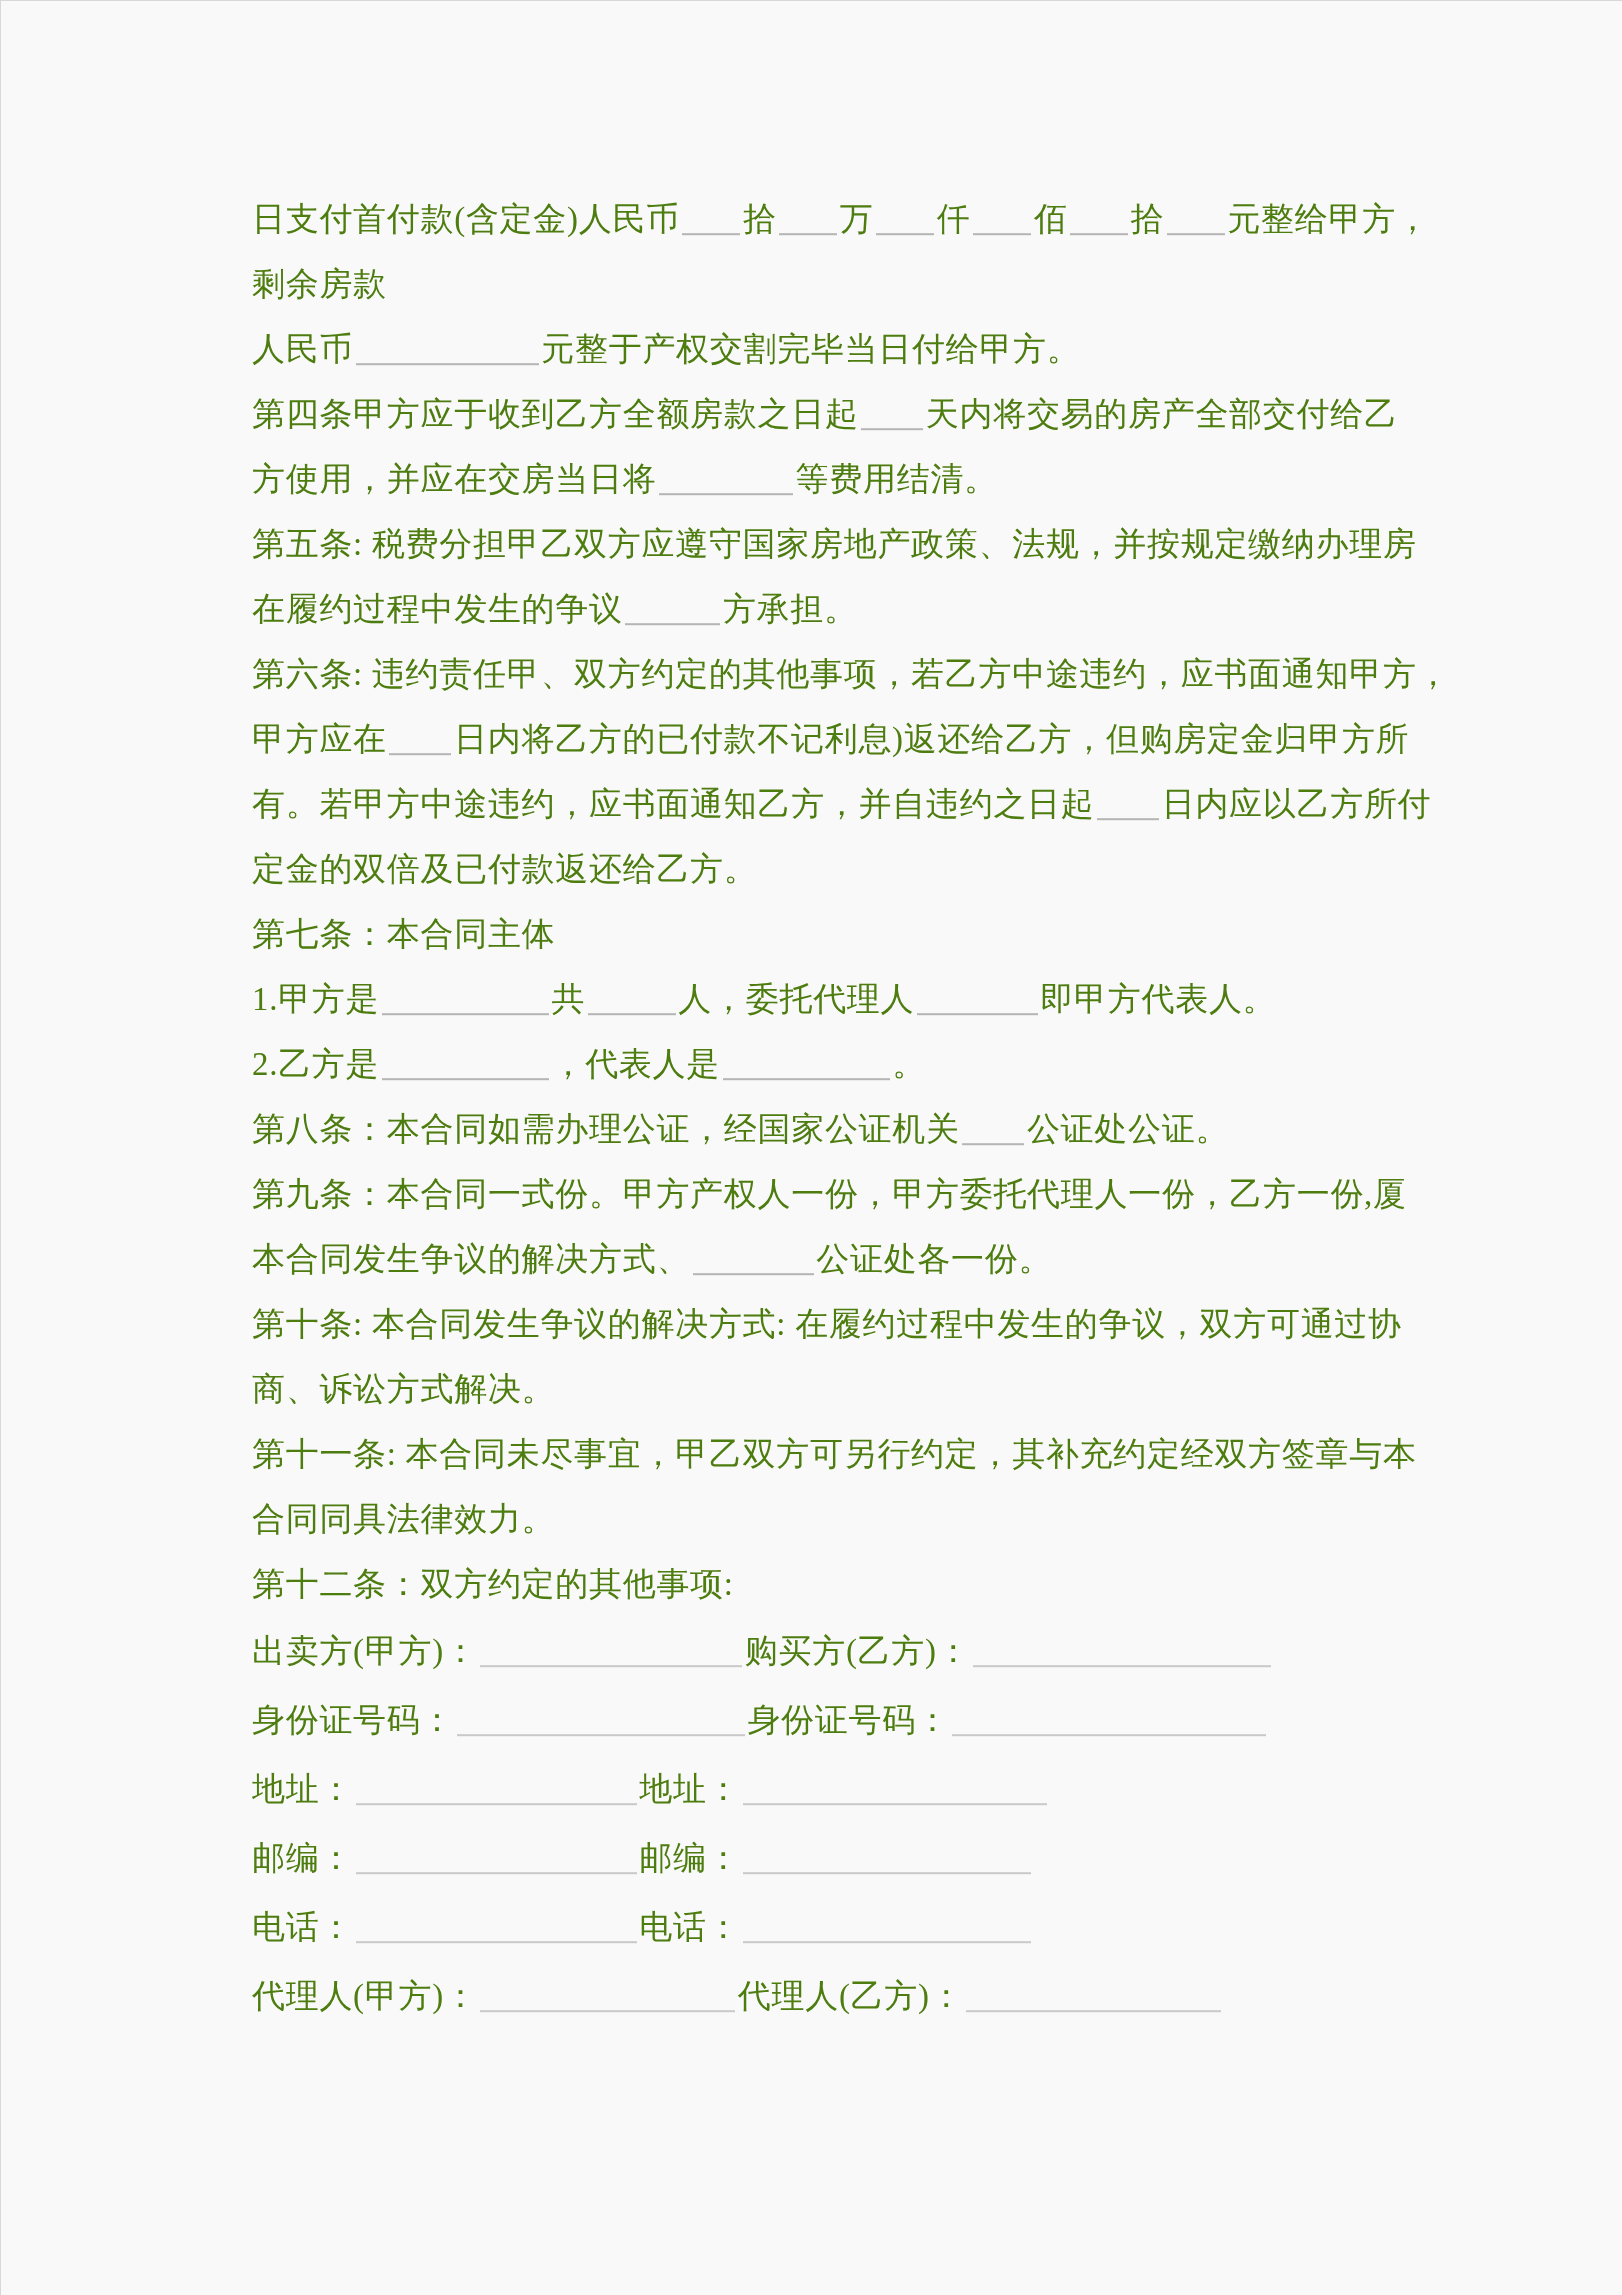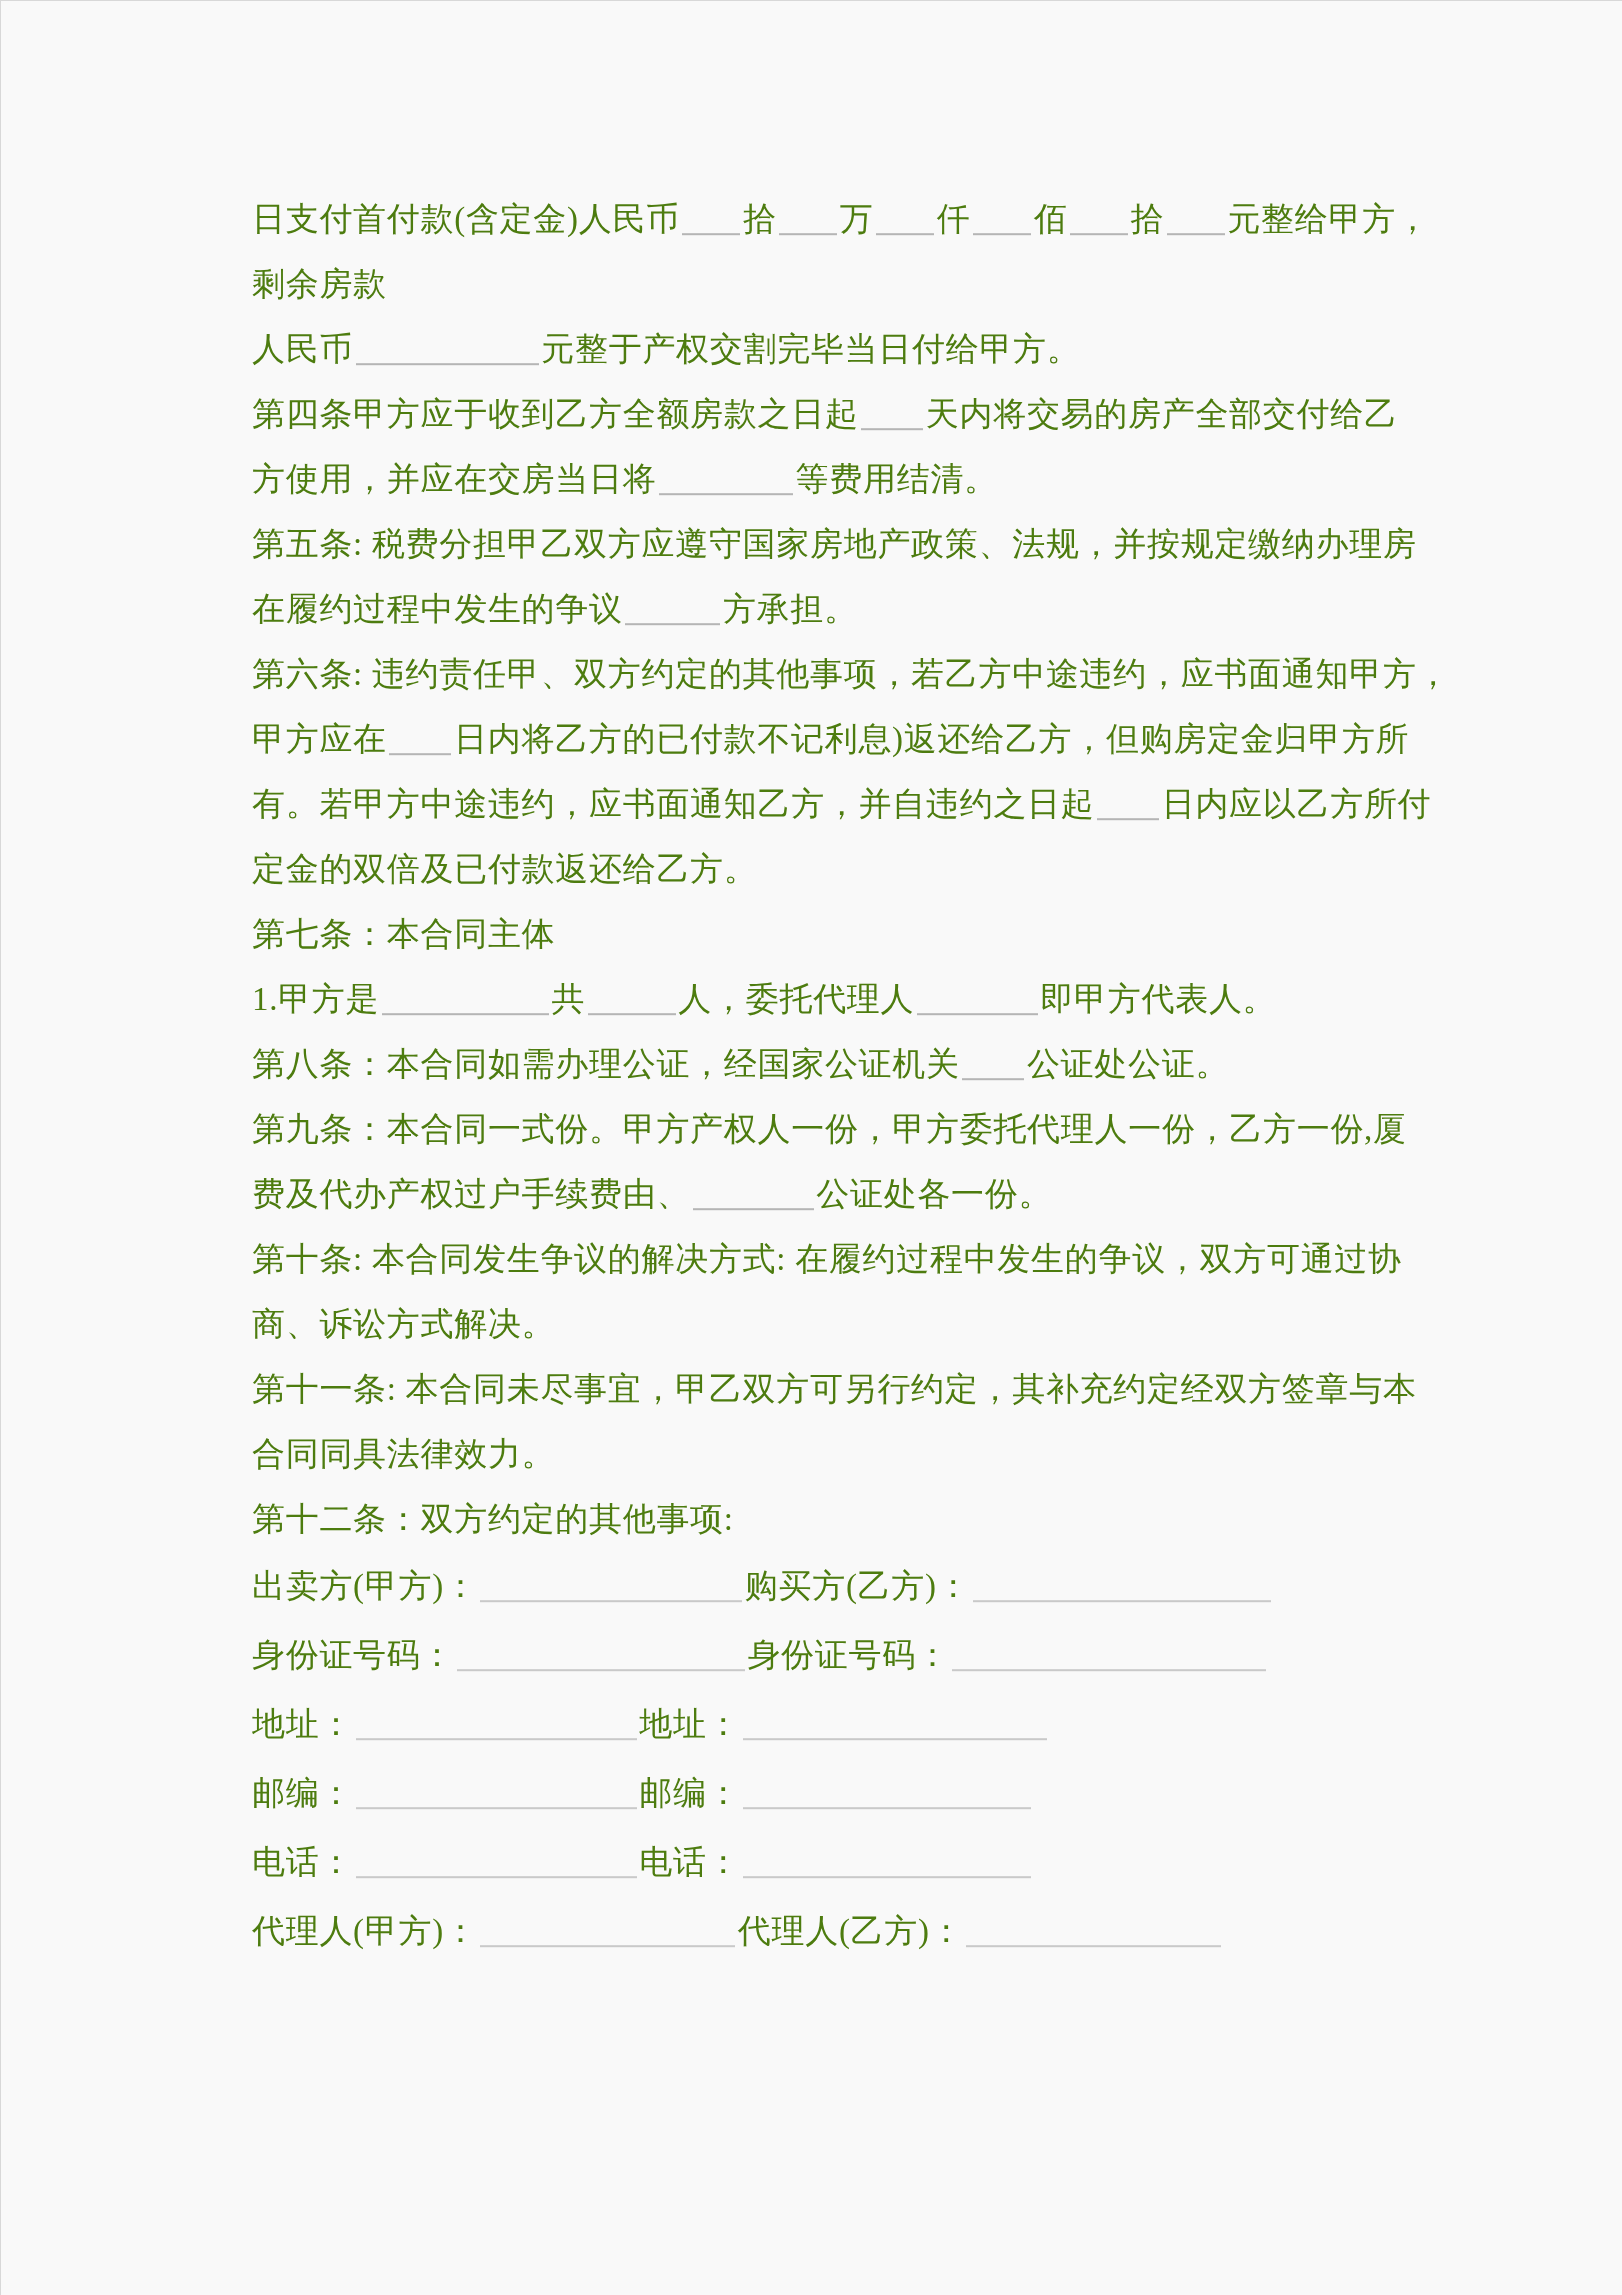--- a/index.html
+++ b/index.html
@@ -55,23 +55,24 @@
       <div class="line"><span>第四条甲方应于收到乙方全额房款之日起</span><span class="blank" style="width: 62px;"></span><span>天内将交易的房产全部交付给乙</span></div>
       <div class="line"><span>方使用，并应在交房当日将</span><span class="blank" style="width: 134px;"></span><span>等费用结清。</span></div>
       <div class="line"><span>第五条: 税费分担甲乙双方应遵守国家房地产政策、法规，并按规定缴纳办理房</span></div>
       <div class="line"><span>在履约过程中发生的争议</span><span class="blank" style="width: 95px;"></span><span>方承担。</span></div>
       <div class="line"><span>第六条: 违约责任甲、双方约定的其他事项，若乙方中途违约，应书面通知甲方，</span></div>
       <div class="line"><span>甲方应在</span><span class="blank" style="width: 62px;"></span><span>日内将乙方的已付款不记利息)返还给乙方，但购房定金归甲方所</span></div>
       <div class="line"><span>有。若甲方中途违约，应书面通知乙方，并自违约之日起</span><span class="blank" style="width: 62px;"></span><span>日内应以乙方所付</span></div>
       <div class="line"><span>定金的双倍及已付款返还给乙方。</span></div>
       <div class="line"><span>第七条：本合同主体</span></div>
       <div class="line"><span>1.甲方是</span><span class="blank" style="width: 167px;"></span><span>共</span><span class="blank" style="width: 88px;"></span><span>人，委托代理人</span><span class="blank" style="width: 121px;"></span><span>即甲方代表人。</span></div>
+      <div class="line"><span>2.乙方是</span><span class="blank" style="width: 167px;"></span><span>，代表人是</span><span class="blank" style="width: 167px;"></span><span>。</span></div>
       <div class="line"><span>第八条：本合同如需办理公证，经国家公证机关</span><span class="blank" style="width: 62px;"></span><span>公证处公证。</span></div>
       <div class="line"><span>第九条：本合同一式份。甲方产权人一份，甲方委托代理人一份，乙方一份,厦</span></div>
-      <div class="line"><span>费及代办产权过户手续费由、</span><span class="blank" style="width: 121px;"></span><span>公证处各一份。</span></div>
+      <div class="line"><span>本合同发生争议的解决方式、</span><span class="blank" style="width: 121px;"></span><span>公证处各一份。</span></div>
       <div class="line"><span>第十条: 本合同发生争议的解决方式: 在履约过程中发生的争议，双方可通过协</span></div>
       <div class="line"><span>商、诉讼方式解决。</span></div>
       <div class="line"><span>第十一条: 本合同未尽事宜，甲乙双方可另行约定，其补充约定经双方签章与本</span></div>
       <div class="line"><span>合同同具法律效力。</span></div>
       <div class="line"><span>第十二条：双方约定的其他事项:</span></div>
       <div class="line spaced"><span>出卖方(甲方)：</span><span class="blank light" style="width: 262px;"></span><span>购买方(乙方)：</span><span class="blank light" style="width: 298px;"></span></div>
       <div class="line spaced"><span>身份证号码：</span><span class="blank light" style="width: 288px;"></span><span>身份证号码：</span><span class="blank light" style="width: 314px;"></span></div>
       <div class="line spaced"><span>地址：</span><span class="blank light" style="width: 281px;"></span><span>地址：</span><span class="blank light" style="width: 304px;"></span></div>
       <div class="line spaced"><span>邮编：</span><span class="blank light" style="width: 281px;"></span><span>邮编：</span><span class="blank light" style="width: 288px;"></span></div>
       <div class="line spaced"><span>电话：</span><span class="blank light" style="width: 281px;"></span><span>电话：</span><span class="blank light" style="width: 288px;"></span></div>

